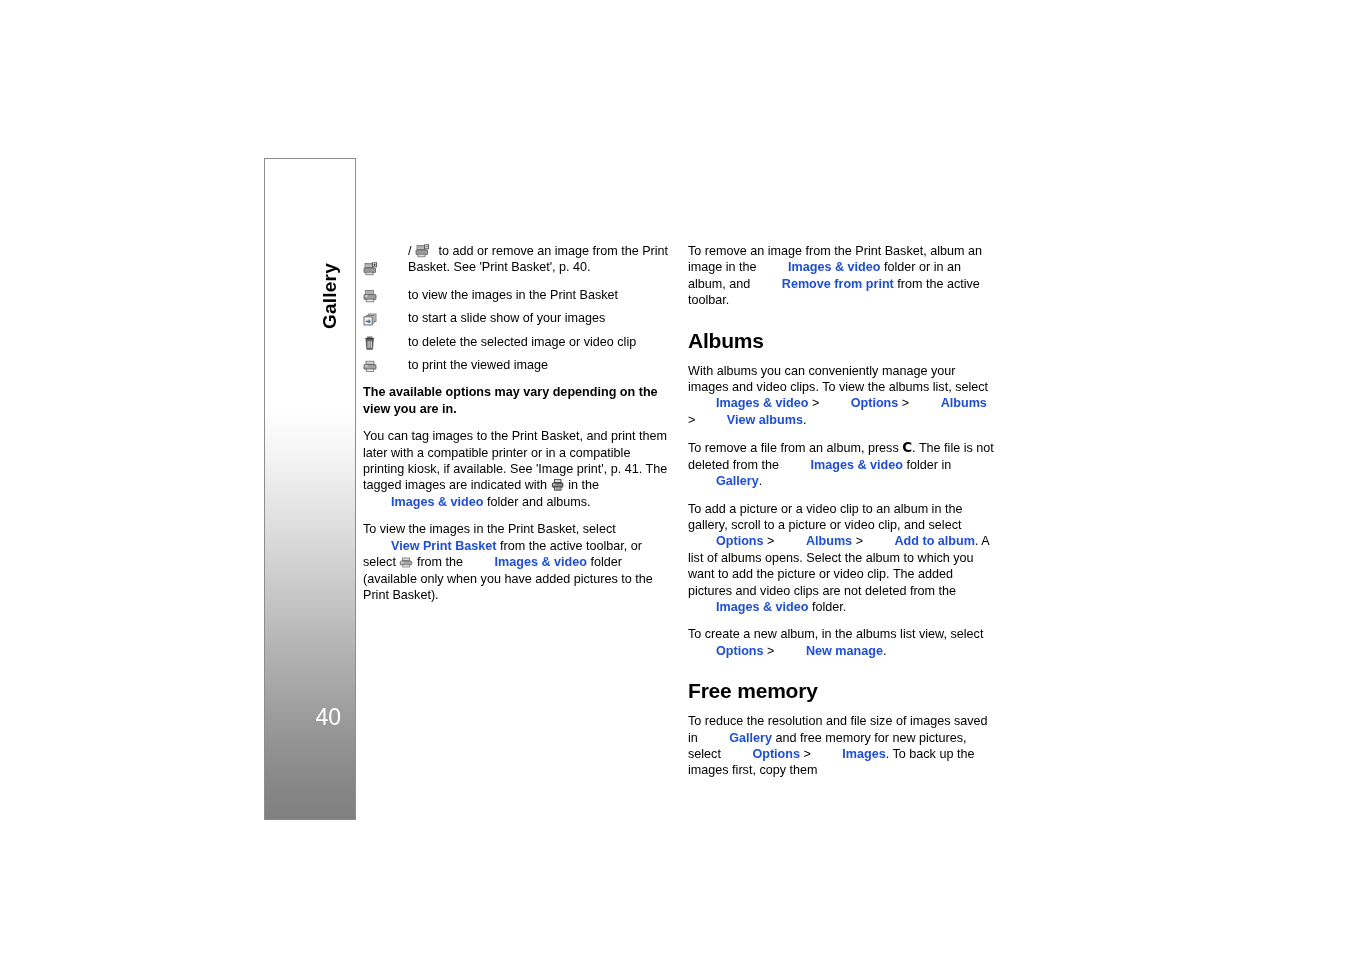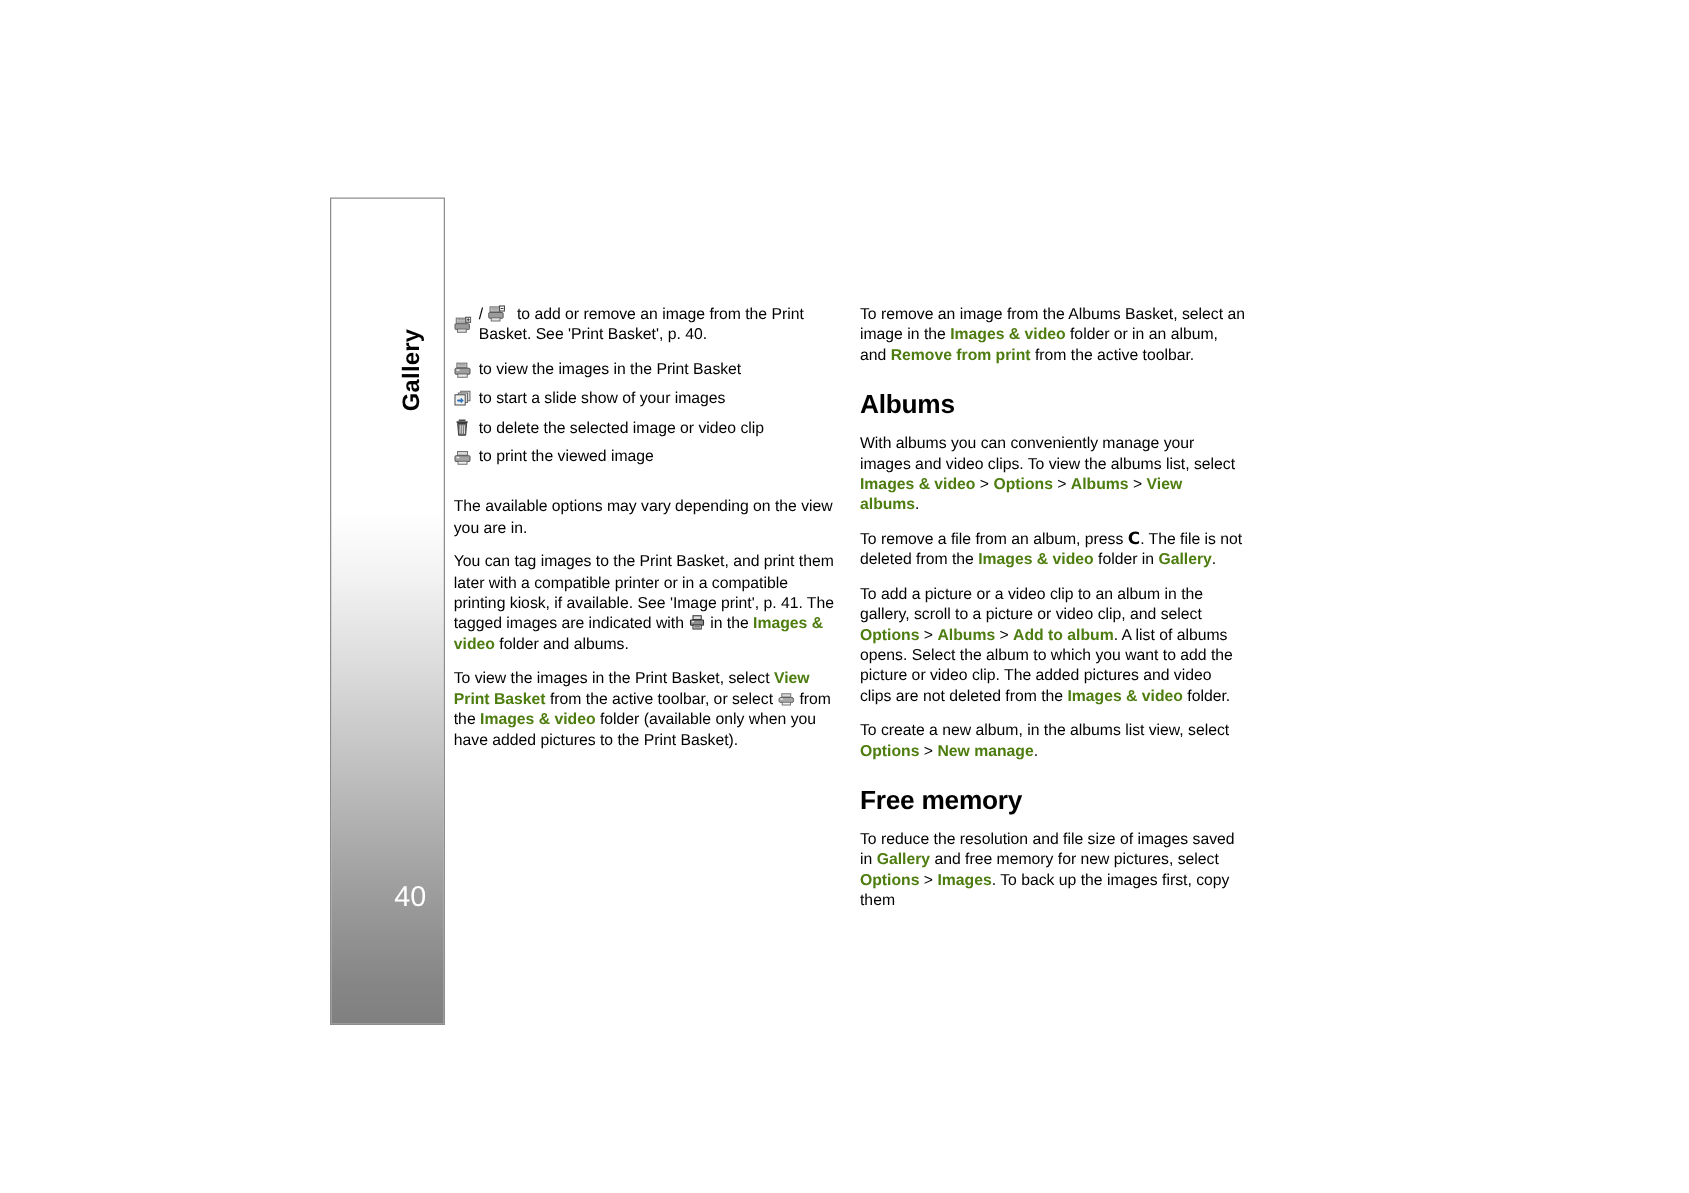--- a/index.html
+++ b/index.html
@@ -97,44 +97,46 @@
 
   h2 {
     font-size: 21px;
     font-weight: bold;
     margin: 21px 0 11px 0;
     letter-spacing: -0.2px;
     line-height: 1.05;
   }
 
   .lnk {
-    color: #4d7c0f;
+    color: #1d4ed8;
     font-weight: bold;
+    margin-left: 28px;
   }
   .gt { color: #000000; font-weight: normal; }
   .keyC {
     font-weight: bold;
     font-size: 13.5px;
     font-family: "DejaVu Sans", sans-serif;
   }
 
   
   .ic {
     display: inline-block;
     vertical-align: -3px;
     position: relative;
     width: 14px;
     height: 14px;
   }
   .ic svg { display: block; }
 
   .iconline {
     display: flex;
-    align-items: center;
+    align-items: flex-end;
     margin: 0 0 7px 0;
+    gap: 25px;
   }
   .iconline .ic { flex: 0 0 auto; margin-right: 6px; margin-top: 1px; }
   .iconline .txt { flex: 1 1 auto; }
 
   .bullet-first { margin-bottom: 11px; }
 </style>
 </head>
 <body>
 
 <div class="page">
@@ -225,21 +227,21 @@
           <rect x="3" y="2.2" width="8" height="3" fill="#d8d8d8" stroke="#707070" stroke-width="0.8"></rect>
           <rect x="1" y="5.6" width="12" height="4.6" rx="0.7" fill="#a2a2a2" stroke="#565656" stroke-width="0.8"></rect>
           <rect x="2.2" y="6.4" width="2.2" height="1.2" fill="#ececec"></rect>
           <rect x="3.4" y="10" width="7.2" height="2.4" fill="#efefef" stroke="#707070" stroke-width="0.8"></rect>
         </svg>
       </span>
       <span class="txt">to print the viewed image</span>
     </div>
 
 
-    <p style="margin-top:24px;">The available options may vary depending on the view you are in.</p>
+    <p style="margin-top:11px;font-weight:bold;">The available options may vary depending on the view you are in.</p>
 
 
     <p>
       <span>You can tag images to the Print Basket, and print them later with a compatible printer or in a compatible printing kiosk, if available. See 'Image print', p. 41. The tagged images are indicated with</span>
       <span class="ic">
         <svg width="14" height="14" viewBox="0 0 14 14">
           <rect x="3.4" y="1.6" width="6.6" height="3" fill="#e2e2e2" stroke="#3d3d3d" stroke-width="0.9"></rect>
           <rect x="1.4" y="5" width="10.4" height="4.2" rx="0.6" fill="#8d8d8d" stroke="#2f2f2f" stroke-width="0.9"></rect>
           <rect x="2.4" y="5.8" width="1.8" height="1" fill="#f0f0f0"></rect>
           <rect x="3.4" y="9" width="6.6" height="3.2" fill="#fbfbfb" stroke="#3d3d3d" stroke-width="0.9"></rect>
@@ -267,21 +269,21 @@
       </span>
       <span>from the</span>
       <span class="lnk">Images &amp; video</span>
       <span>folder (available only when you have added pictures to the Print Basket).</span>
     </p>
   </div>
 
   <div class="col col-right">
 
     <p>
-      <span>To remove an image from the Albums Basket, select an image in the</span>
+      <span>To remove an image from the Print Basket, album an image in the</span>
       <span class="lnk">Images &amp; video</span>
       <span>folder or in an album, and</span>
       <span class="lnk">Remove from print</span>
       <span>from the active toolbar.</span>
     </p>
 
     <h2>Albums</h2>
 
     <p>
       <span>With albums you can conveniently manage your images and video clips. To view the albums list, select</span>

